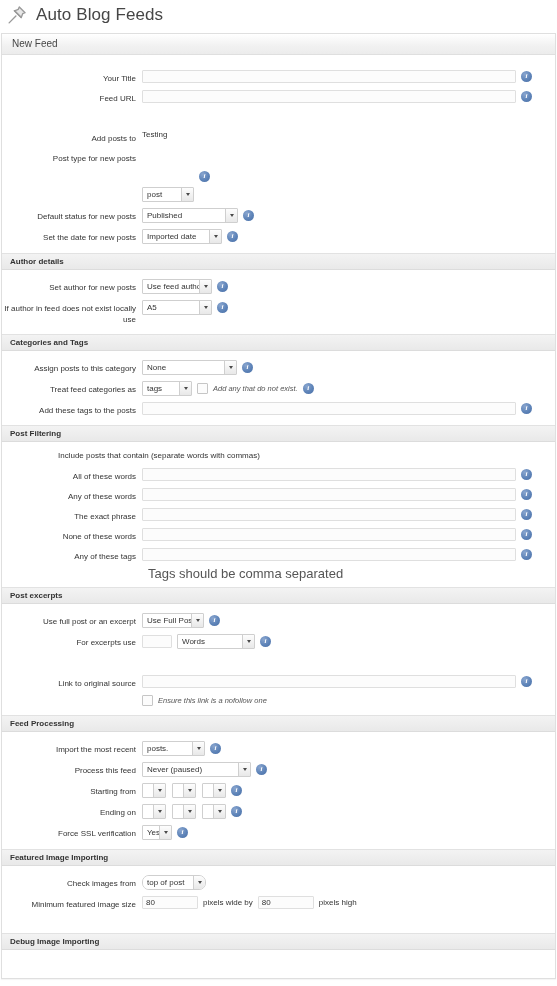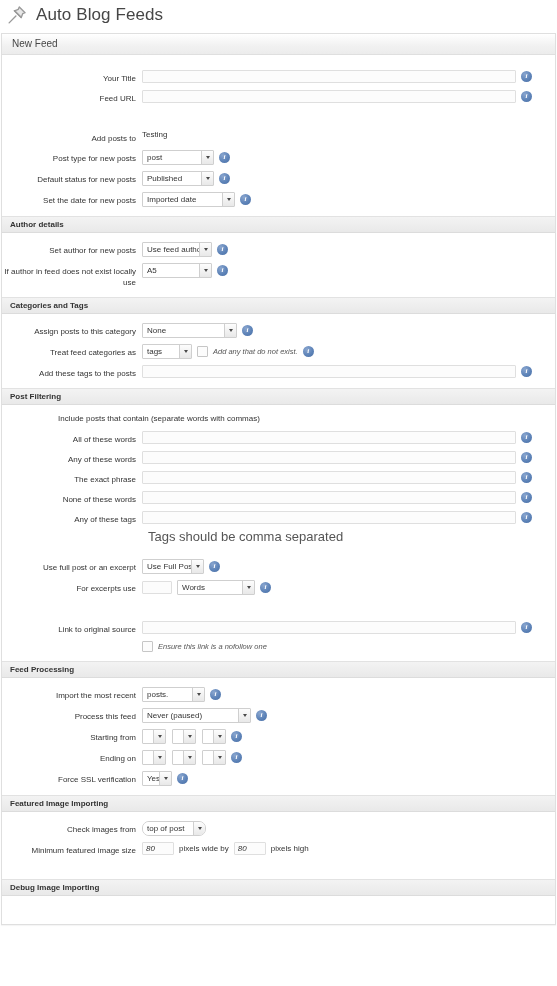--- a/index.html
+++ b/index.html
@@ -97,21 +97,21 @@
     height: 13px;
     box-sizing: border-box;
     border: 1px solid #dfdfdf;
     background: #fcfcfc;
     padding: 0 3px;
     border-radius: 1px;
     outline: none;
   }
   input.txt-wide { width: 374px; }
   input.txt-mid  { width: 374px; }
-  input.txt-num  { width: 32px; font-style: italic; }
+  input.txt-num  { width: 56px; }
   input.txt-sm   { width: 30px; }
 
   
   .sel {
     display: inline-flex;
     align-items: stretch;
     height: 15px;
     border: 1px solid #cfcfcf;
     background: #ffffff;
     border-radius: 1px;
@@ -138,23 +138,23 @@
     align-items: center;
     justify-content: center;
   }
   .sel .sel-btn i {
     display: block;
     width: 0; height: 0;
     border-left: 2.5px solid transparent;
     border-right: 2.5px solid transparent;
     border-top: 3px solid #4a4a4a;
   }
-  .sel-w-post    { width: 72px; }
-  .sel-w-status  { width: 72px; }
-  .sel-w-date    { width: 93px; }
+  .sel-w-post    { width: 52px; margin-top: 37px; }
+  .sel-w-status  { width: 96px; }
+  .sel-w-date    { width: 80px; }
   .sel-w-author  { width: 70px; }
   .sel-w-a5      { width: 70px; }
   .sel-w-cat     { width: 95px; }
   .sel-w-tags    { width: 50px; }
   .sel-w-excerpt { width: 62px; }
   .sel-w-words   { width: 78px; }
   .sel-w-recent  { width: 63px; }
   .sel-w-process { width: 109px; }
   .sel-w-tiny    { width: 24px; }
   .sel-w-yes     { width: 30px; }
@@ -420,20 +420,21 @@
       <div class="row-field">
         <input class="txt txt-wide" type="text" value="" style="">
         <span class="info">i</span>
       </div>
     </div>
 
     <div class="hint">Tags should be comma separated</div>
 
     <div class="spacer-sm"></div>
 
+    <div class="section-head">Post excerpts</div>
 
     <div class="spacer-sm"></div>
 
     <div class="row">
       <div class="row-label">Use full post or an excerpt</div>
       <div class="row-field">
         <span class="sel sel-w-excerpt">
           <span class="sel-val">Use Full Post</span>
           <span class="sel-btn">
               <i></i>

